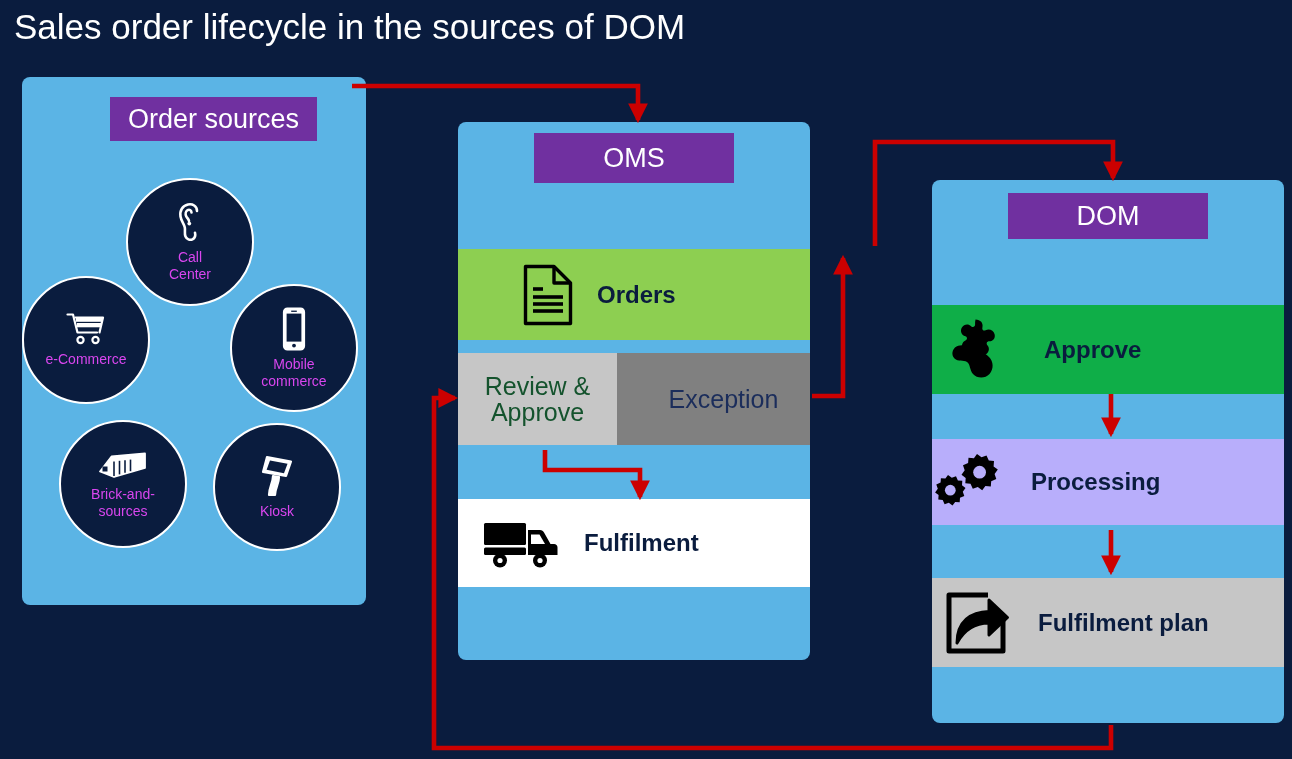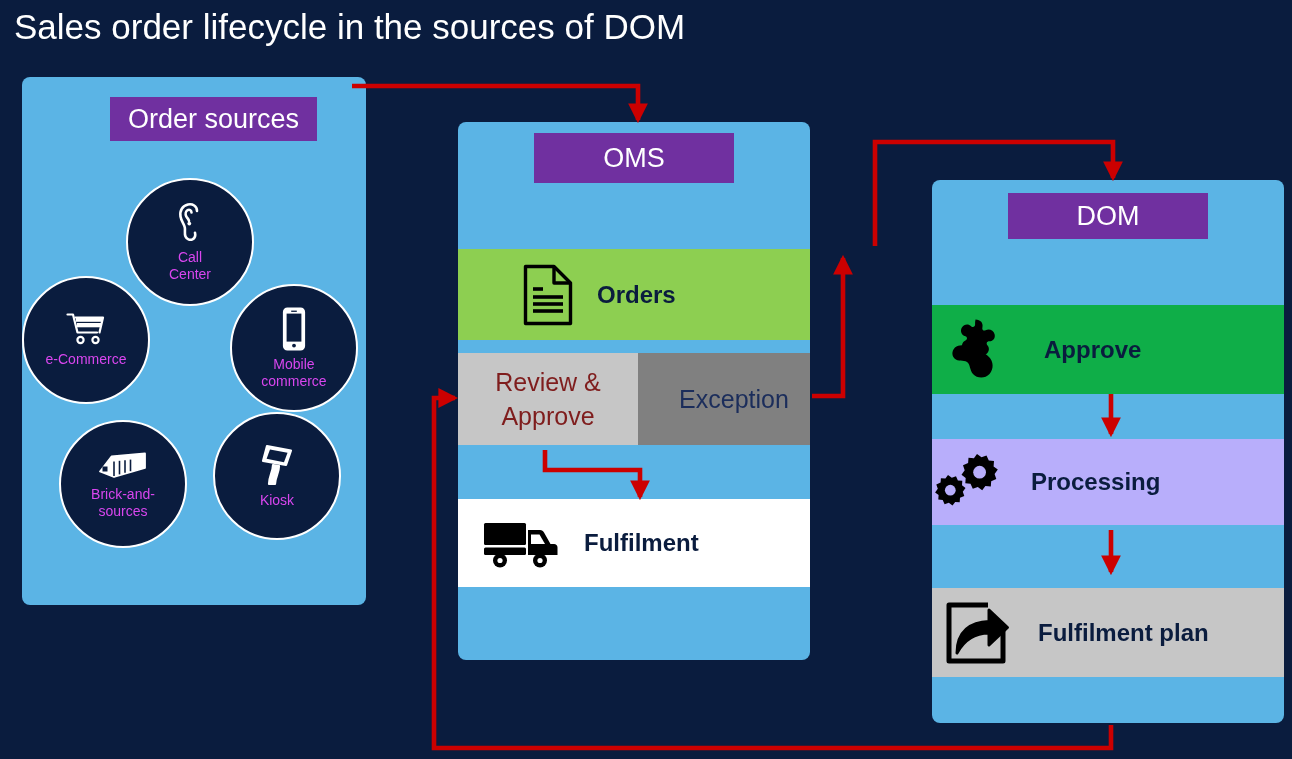--- a/index.html
+++ b/index.html
@@ -91,21 +91,21 @@
     line-height: 17px;
     text-align: center;
     max-width: 96%;
     white-space: pre-line;
   }
 
   #circle-call-center   { left: 104px; top: 101px; width: 128px; height: 128px; }
   #circle-ecommerce     { left: 0px;   top: 199px; width: 128px; height: 128px; }
   #circle-mobile        { left: 208px; top: 207px; width: 128px; height: 128px; }
   #circle-brick         { left: 37px;  top: 343px; width: 128px; height: 128px; }
-  #circle-kiosk         { left: 191px; top: 335px; width: 128px; height: 128px; }
+  #circle-kiosk         { left: 191px; top: 346px; width: 128px; height: 128px; }
 
   
   #panel-oms {
     left: 458px;
     top: 122px;
     width: 352px;
     height: 538px;
   }
   #chip-oms {
     left: 76px;
@@ -170,28 +170,28 @@
   
   #row-review-exception {
     position: absolute;
     left: 0;
     top: 231px;
     width: 100%;
     height: 92px;
     display: flex;
   }
   #cell-review-approve {
-    width: 180px;
+    width: 159px;
     background: #c6c6c6;
     display: flex;
     align-items: center;
     justify-content: center;
-    color: #7f1d1d;
+    color: #14532d;
     font-size: 25px;
-    line-height: 34px;
+    line-height: 26px;
     text-align: center;
     white-space: pre-line;
   }
   #cell-exception {
     flex: 1;
     background: #808080;
     display: flex;
     align-items: center;
     justify-content: center;
     color: #1b2d5b;
@@ -212,21 +212,21 @@
 
   #band-processing {
     top: 259px;
     height: 86px;
     background: #b8aefb;
     padding-left: 1px;
   }
   #band-processing .band-label { margin-left: 30px; }
 
   #band-fulfilment-plan {
-    top: 408px;
+    top: 398px;
     height: 89px;
     background: #c6c6c6;
     padding-left: 12px;
   }
   #band-fulfilment-plan .band-label { margin-left: 26px; }
 
   
   #arrow-layer {
     position: absolute;
     left: 0;

